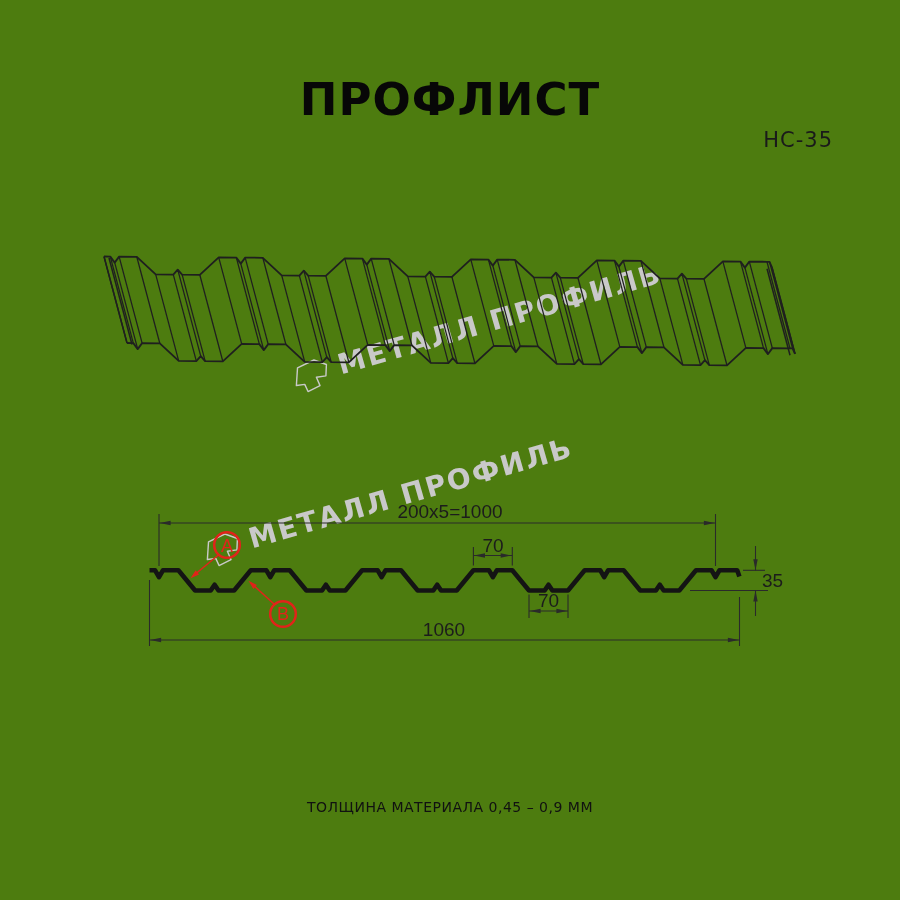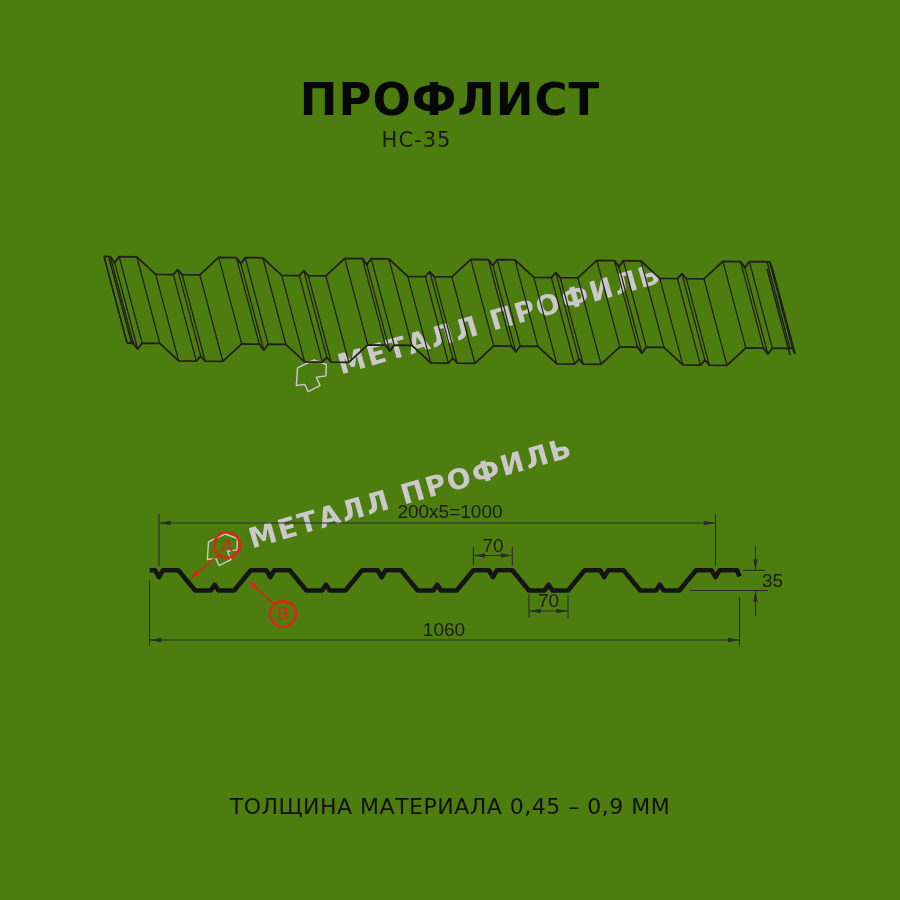--- a/index.html
+++ b/index.html
@@ -1,23 +1,23 @@
 <!DOCTYPE html>
 <html><head>
 <meta charset="utf-8">
 <style>
   html,body{margin:0;padding:0;background:#ffffff;}
   .page{position:relative;width:900px;height:900px;background:#4d7c0f;overflow:hidden;
         font-family:"DejaVu Sans", sans-serif;}
   .title{position:absolute;left:0;top:76px;width:900px;text-align:center;
          font-size:45px;font-weight:700;letter-spacing:1px;color:#070707;line-height:48px;}
-  .subtitle{position:absolute;left:0;top:127px;width:833px;text-align:center;
+  .subtitle{position:absolute;left:0;top:127px;width:833px;text-align:right;
          font-size:21px;font-weight:400;letter-spacing:1px;color:#1a1a1a;line-height:26px;}
   .footer{position:absolute;left:0;top:795px;width:900px;text-align:center;
-         font-size:22px;font-weight:400;letter-spacing:0.5px;color:#111111;line-height:24px;}
+         font-size:14px;font-weight:400;letter-spacing:0.5px;color:#111111;line-height:24px;}
   .watermark{position:absolute;width:384px;height:56px;display:flex;align-items:flex-start;
          gap:9px;transform:rotate(-16deg);transform-origin:center;z-index:1;pointer-events:none;}
   .watermark .wm-text{font-size:28px;font-weight:700;letter-spacing:2px;color:#c9c9c9;
          white-space:nowrap;margin-top:-1px;line-height:48px;}
   .wm1{left:286px;top:303px;}
   .wm2{left:197px;top:477px;}
   svg.draw{position:absolute;left:0;top:0;z-index:3;pointer-events:none;}
   .dim-text{font-family:"Liberation Sans", sans-serif;font-size:19px;fill:#1c1c1c;}
   .red-text{font-family:"Liberation Sans", sans-serif;font-size:18px;fill:#e2231a;}
 </style>

